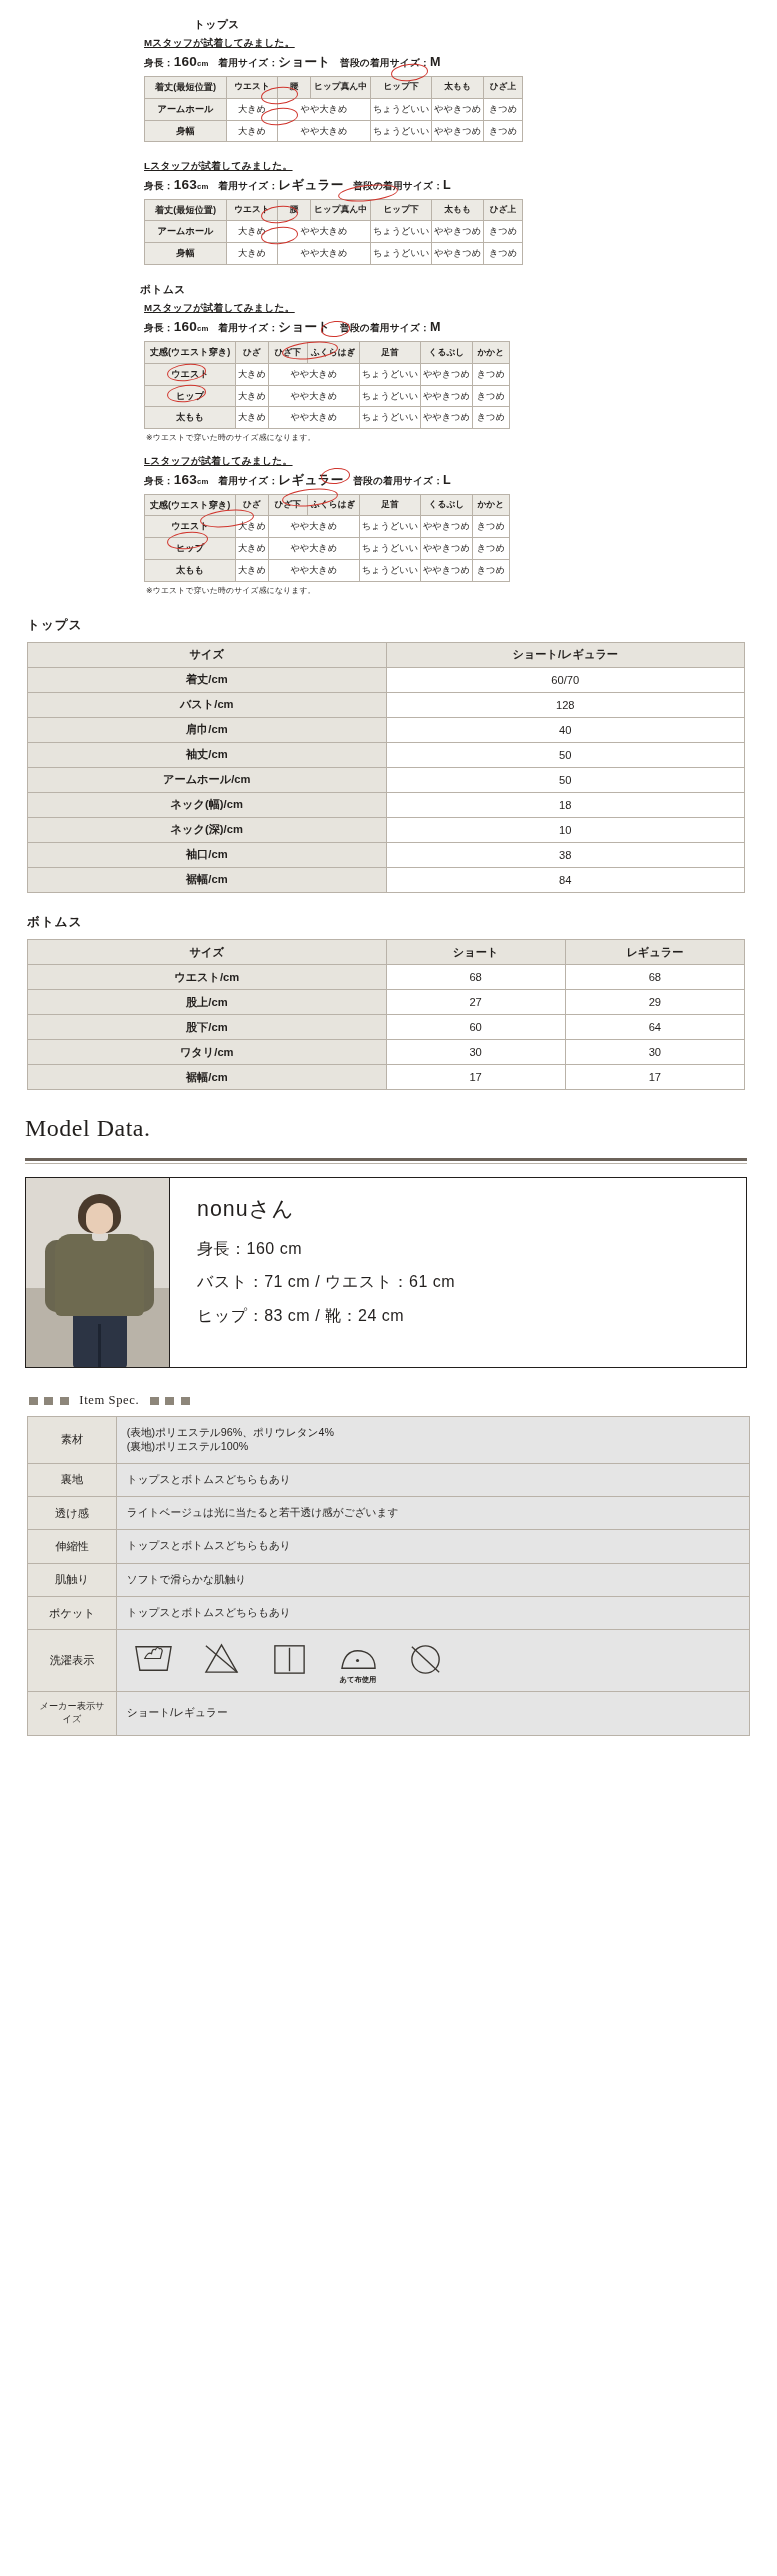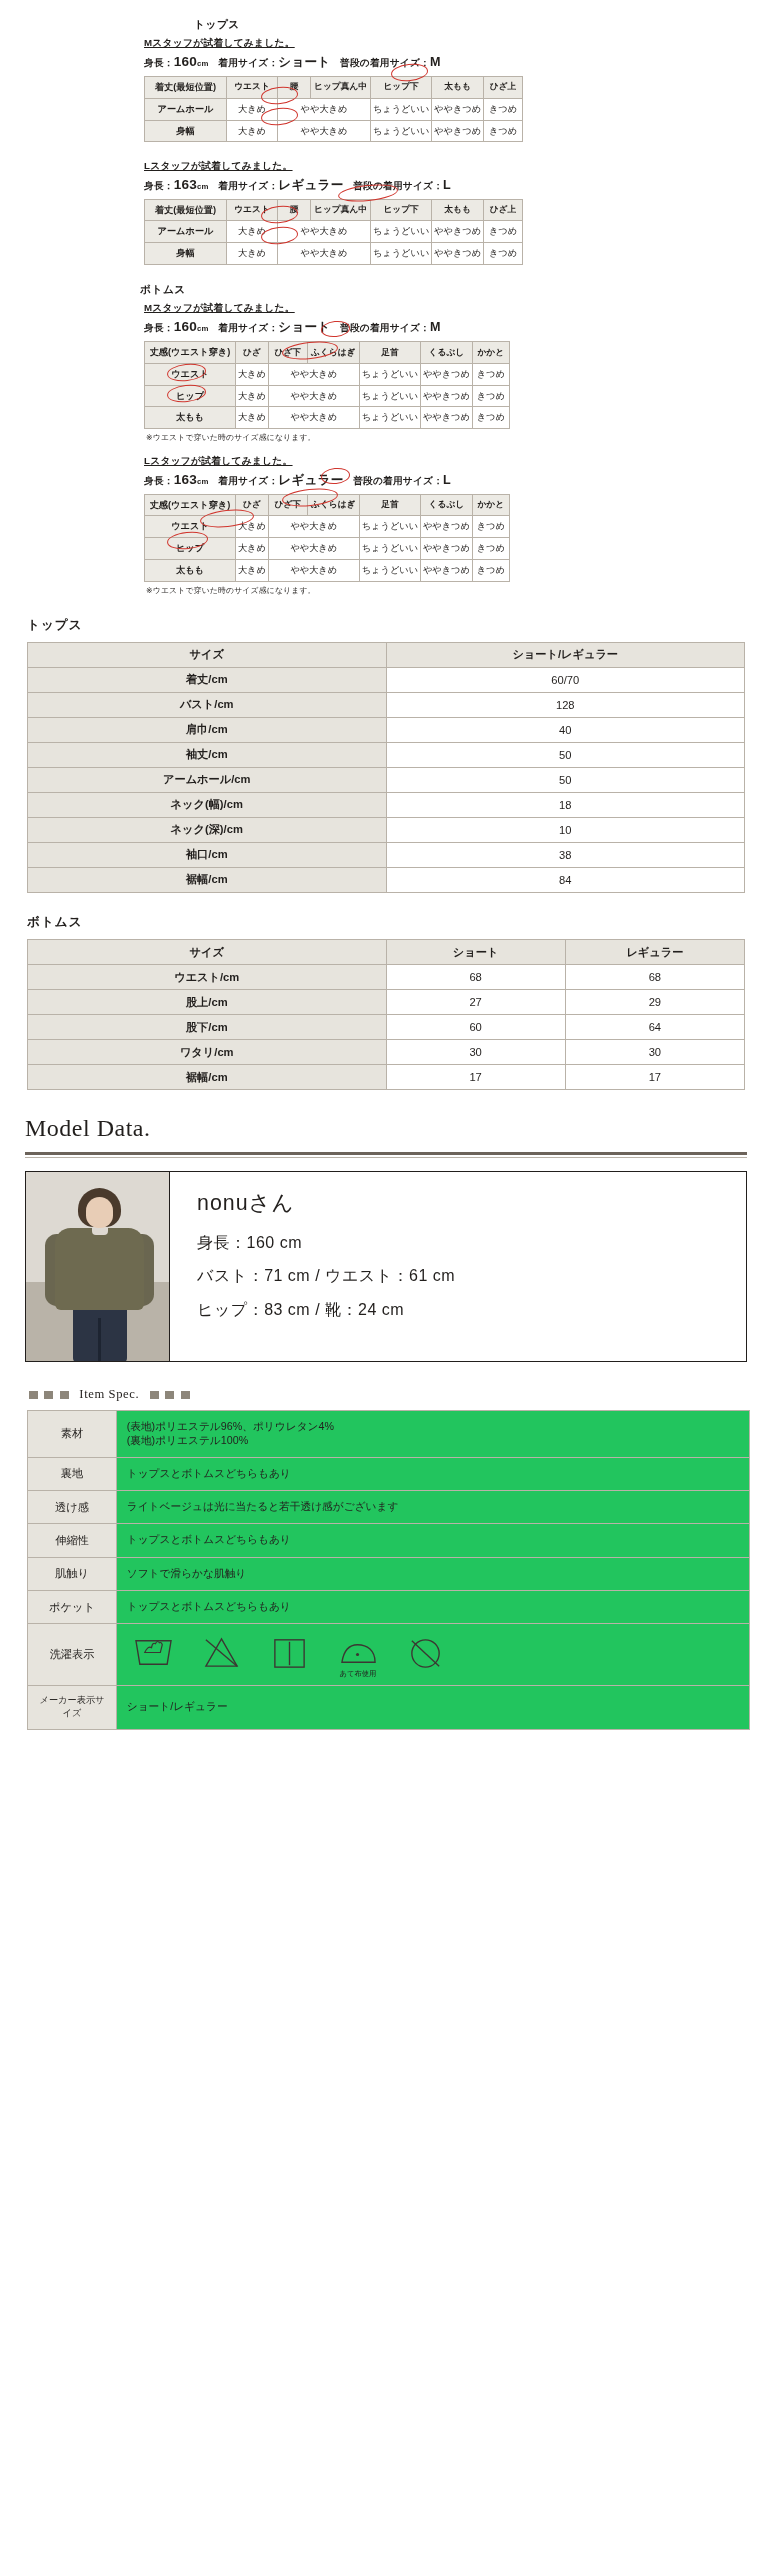--- a/index.html
+++ b/index.html
@@ -117,21 +117,21 @@
   }
 
   
   .model-head {
     padding: 25px 25px 0 25px;
   }
   .model-head .md-title {
     font-family: "Liberation Serif", "DejaVu Serif", serif;
     font-size: 24px;
     letter-spacing: 0.5px;
-    padding-bottom: 10px;
+    padding-bottom: 16px;
   }
   .md-rule { height: 2.9px; background: #6c635a; margin: 0 25px 0 25px; }
   .md-rule2 { height: 1px; background: #b9b2a8; margin: 1.9px 25px 0 25px; }
   .model-box {
     margin: 13.6px 25px 0 25px;
     border: 1.9px solid #221f1d;
     display: flex;
     height: 191px;
     background: #fff;
   }
@@ -182,36 +182,36 @@
   .spec-head .t {
     font-family: "Liberation Serif", "DejaVu Serif", serif;
     font-size: 12.6px;
     letter-spacing: 0.6px;
     margin: 0 3.9px;
   }
   table.spec {
     width: 723px;
     margin: 0 27px 29px 27px;
     border-collapse: collapse;
-    background: #22c55e;
+    background: #e5e5e5;
   }
   table.spec td {
     border: 1px solid #b9b2a8;
     font-size: 10.7px;
     padding: 8.7px 9.7px;
     vertical-align: middle;
   }
   table.spec td.rh {
     background: #e7e4dd;
     width: 89px;
     text-align: center;
     font-weight: normal;
     font-size: 11.2px;
   }
-  .wash-row td { padding: 9.7px; }
+  .wash-row td { padding: 9.7px; font-weight: bold; }
   .wash-icons { display:flex; align-items:flex-end; gap: 25px; padding-left: 5.8px; }
   .wi { position: relative; width: 43px; height: 43px; }
   .wi svg { display:block; }
   .wi .cap { position:absolute; bottom:-2.9px; left:0; width: 100%; text-align:center; font-size: 7.3px; }
   .spec-last td { font-size: 10.7px; }
 </style>
 </head>
 <body>
 
 <div class="page">

